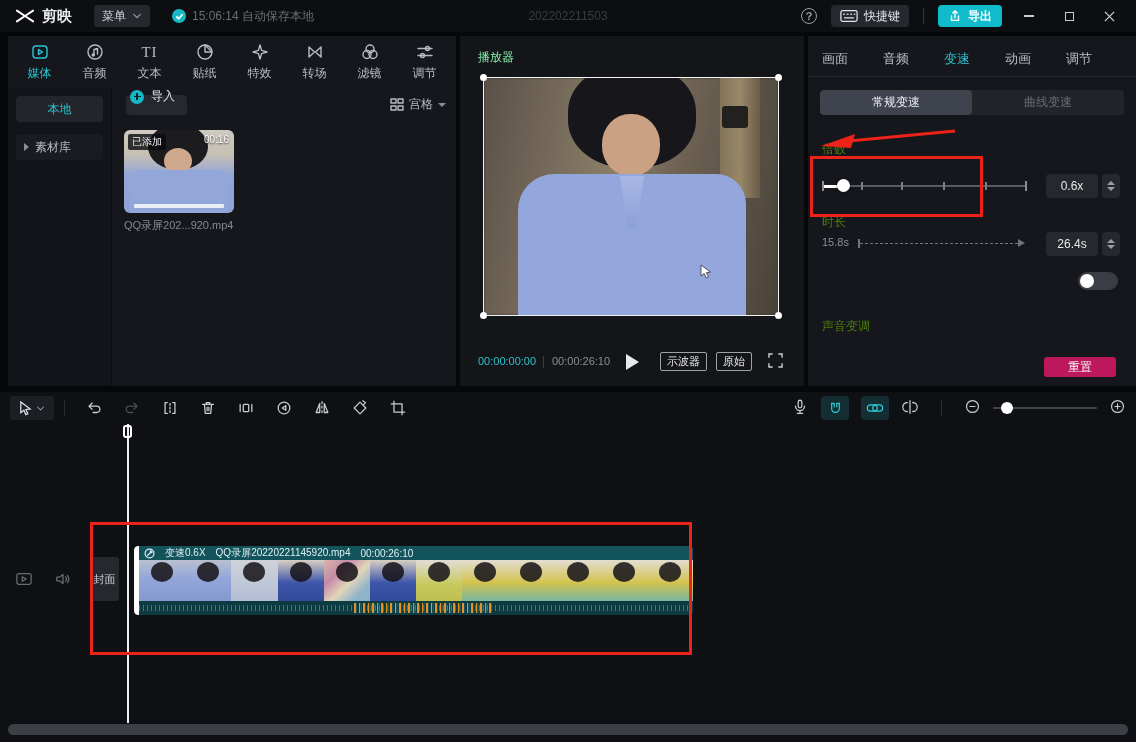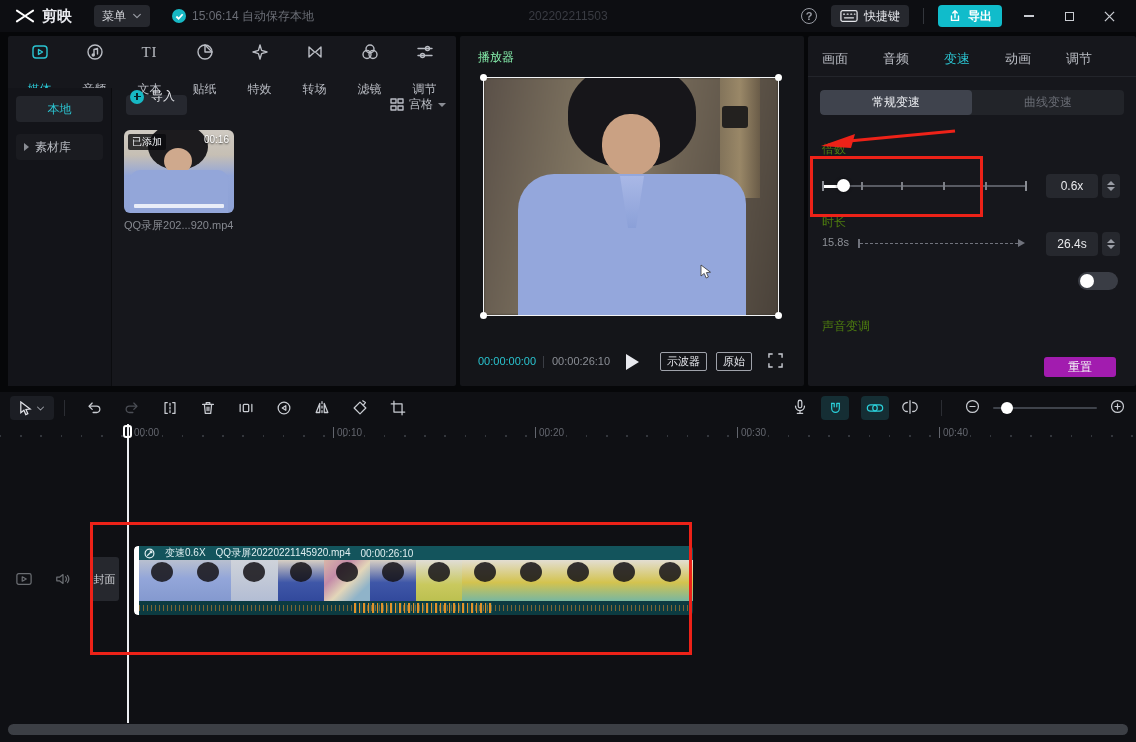--- a/index.html
+++ b/index.html
@@ -24,21 +24,21 @@
   .max-glyph{width:9px;height:9px;border:1.3px solid #c9ccd2;}
 
   
   .panel{position:absolute;background:#16171c;border-radius:2px;}
   #media-panel{left:8px;top:36px;width:448px;height:350px;}
   #player-panel{left:460px;top:36px;width:344px;height:350px;background:#141519;}
   #inspector-panel{left:808px;top:36px;width:328px;height:350px;}
 
   
   .ltabs{display:flex;justify-content:space-around;padding:6px 4px 0 4px;}
-  .ltab{display:flex;flex-direction:column;align-items:center;gap:19px;color:#b9bcc3;font-size:12px;width:50px;padding-bottom:6px;}
+  .ltab{display:flex;flex-direction:column;align-items:center;gap:3px;color:#b9bcc3;font-size:12px;width:50px;padding-bottom:6px;}
   .ltab .ic{stroke:#b9bcc3;}
   .ltab.active{color:#2bc5d2;}
   .ltab.active .ic{stroke:#2bc5d2;}
   .ti-glyph{font-size:15px;letter-spacing:1px;font-family:"Liberation Serif","DejaVu Serif",serif;line-height:20px;}
   .ic{width:20px;height:20px;fill:none;stroke-width:1.4;stroke-linecap:round;stroke-linejoin:round;}
 
   .mp-body{position:absolute;top:52px;left:0;right:0;bottom:0;display:flex;}
   .mp-side{width:104px;background:#131419;border-right:1px solid #0b0c0f;padding:8px;}
   .src-btn{height:26px;border-radius:4px;display:flex;align-items:center;justify-content:center;margin-bottom:12px;font-size:12px;}
   .src-btn.sel{background:#23252b;color:#2bc5d2;}
@@ -103,21 +103,21 @@
   .stepper{position:absolute;left:294px;width:18px;height:24px;background:#26282e;border-radius:4px;display:flex;flex-direction:column;align-items:center;justify-content:center;gap:2px;}
   .chev{width:0;height:0;border-left:4px solid transparent;border-right:4px solid transparent;}
   .chev.up{border-bottom:4px solid #9a9da5;}
   .chev.dn{border-top:4px solid #9a9da5;}
   .dur-orig{position:absolute;left:14px;top:200px;color:#8e9198;font-size:11px;}
   .dash-line{position:absolute;left:52px;top:207px;width:158px;border-top:1.5px dashed #70737c;}
   .dash-cap{position:absolute;left:50px;top:203px;width:1.5px;height:9px;background:#70737c;}
   .dash-arr{position:absolute;left:210px;top:203px;width:0;height:0;border-left:7px solid #70737c;border-top:4.5px solid transparent;border-bottom:4.5px solid transparent;}
   .toggle{position:absolute;left:270px;top:236px;width:40px;height:18px;border-radius:9px;background:#3a3d45;}
   .toggle .knob{position:absolute;left:2px;top:2px;width:14px;height:14px;border-radius:50%;background:#fff;}
-  .reset-btn{position:absolute;left:236px;top:321px;width:72px;height:20px;background:#a21caf;border-radius:3px;color:#f2f3f5;font-size:12px;display:flex;align-items:center;justify-content:center;}
+  .reset-btn{position:absolute;left:236px;top:321px;width:72px;height:20px;background:#be185d;border-radius:3px;color:#f2f3f5;font-size:12px;display:flex;align-items:center;justify-content:center;}
 
   
   #timeline{position:absolute;left:0;top:392px;width:1136px;height:350px;background:#0f1014;}
   .tl-toolbar{position:absolute;left:0;right:0;top:0;height:32px;display:flex;align-items:center;}
   .sel-box{margin-left:10px;width:44px;height:24px;background:#1c1e24;border-radius:4px;display:flex;align-items:center;justify-content:center;gap:4px;}
   .tool-div{width:1px;height:16px;background:#2b2d33;margin:0 10px;}
   .tool{width:38px;display:flex;justify-content:center;}
   .tl-right{position:absolute;right:10px;top:0;height:32px;display:flex;align-items:center;gap:12px;}
   .tool-tile{width:28px;height:24px;background:#152e34;border-radius:4px;display:flex;align-items:center;justify-content:center;}
   .zoom-slider{position:relative;width:104px;height:2px;background:#3f434b;border-radius:1px;}
@@ -495,27 +495,20 @@
           </span>
         <span>
           <svg class="ic" style="stroke:#c9ccd2;width:17px;height:17px" viewBox="0 0 20 20">
               <circle cx="10" cy="10" r="7"></circle>
               <path d="M7 10 h6 M10 7 v6"></path>
             </svg>
         </span>
       </div>
     </div>
 
-    <div class="ruler">
-      <span class="rl" style="left:134px;">00:00</span>
-      <span class="rl t" style="left:333px;">00:10</span>
-      <span class="rl t" style="left:535px;">00:20</span>
-      <span class="rl t" style="left:737px;">00:30</span>
-      <span class="rl t" style="left:939px;">00:40</span>
-    </div>
 
     <span class="gutter-ic" style="left:16px;top:180px;">
       <svg class="ic" style="stroke:#6a6d72;width:16px;height:14px" viewBox="0 0 18 14">
           <rect x="1" y="1" width="16" height="12" rx="2"></rect>
           <path d="M7 4.5 L11.5 7 L7 9.5 Z"></path>
         </svg>
     </span>
     <span class="gutter-ic" style="left:55px;top:180px;">
       <svg class="ic" style="stroke:#6a6d72;width:16px;height:14px" viewBox="0 0 18 14">
           <path d="M2 5 v4 h3 l4 3 V2 L5 5 Z"></path>

